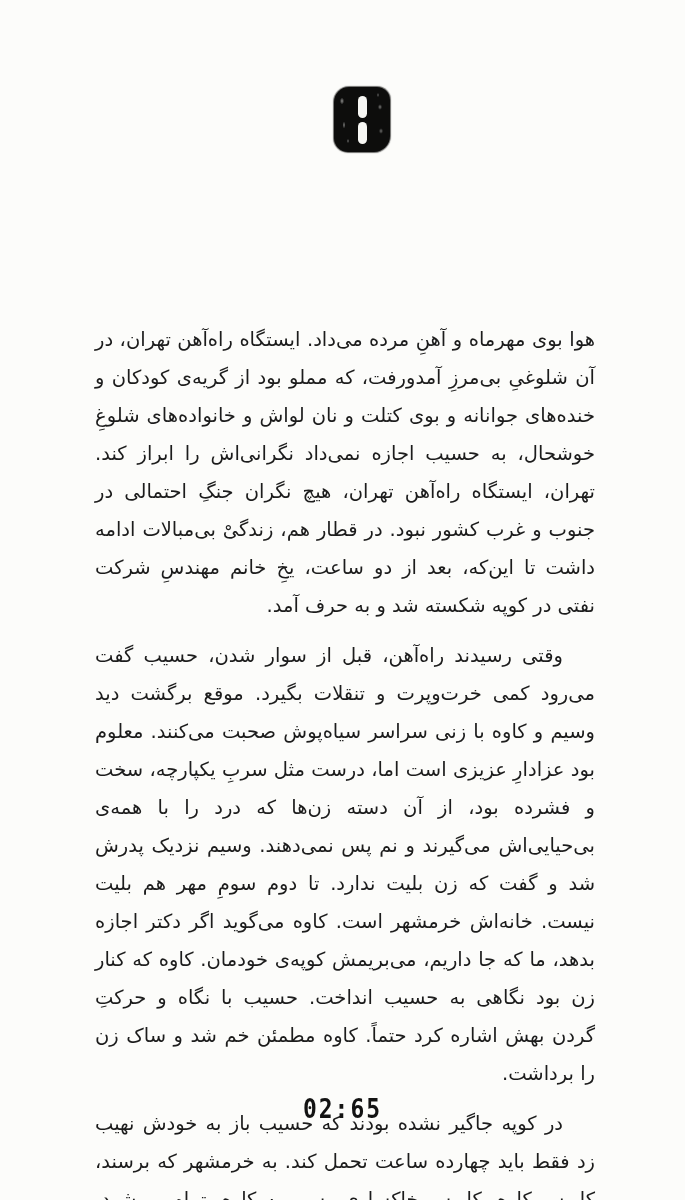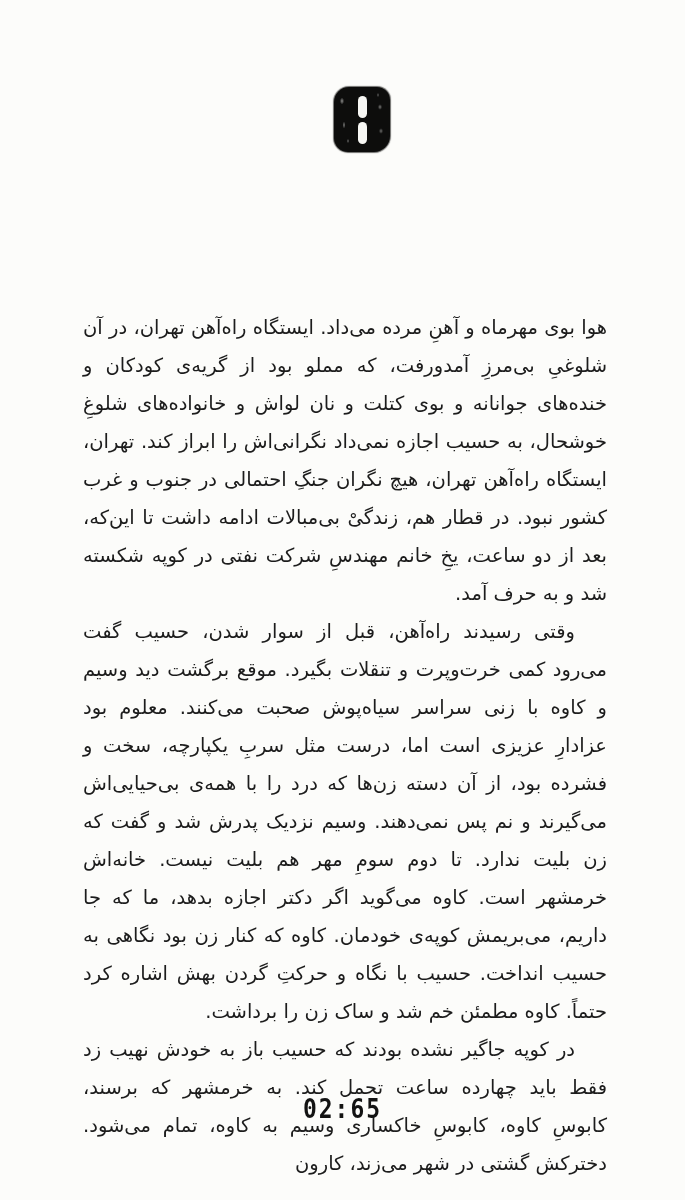--- a/index.html
+++ b/index.html
@@ -54,21 +54,21 @@
     right: 78px;
     width: 524px;
     direction: rtl;
     text-align: justify;
     color: #1c1c1c;
     font-size: 19.5px;
     line-height: 38px;
     letter-spacing: 0;
   }
   .text-block p {
-    margin: 0;
+    margin: 12px;
     padding: 0;
   }
   .text-block p.indent {
     text-indent: 32px;
   }
 
   
   .page-number {
     position: absolute;
     top: 1096px;

